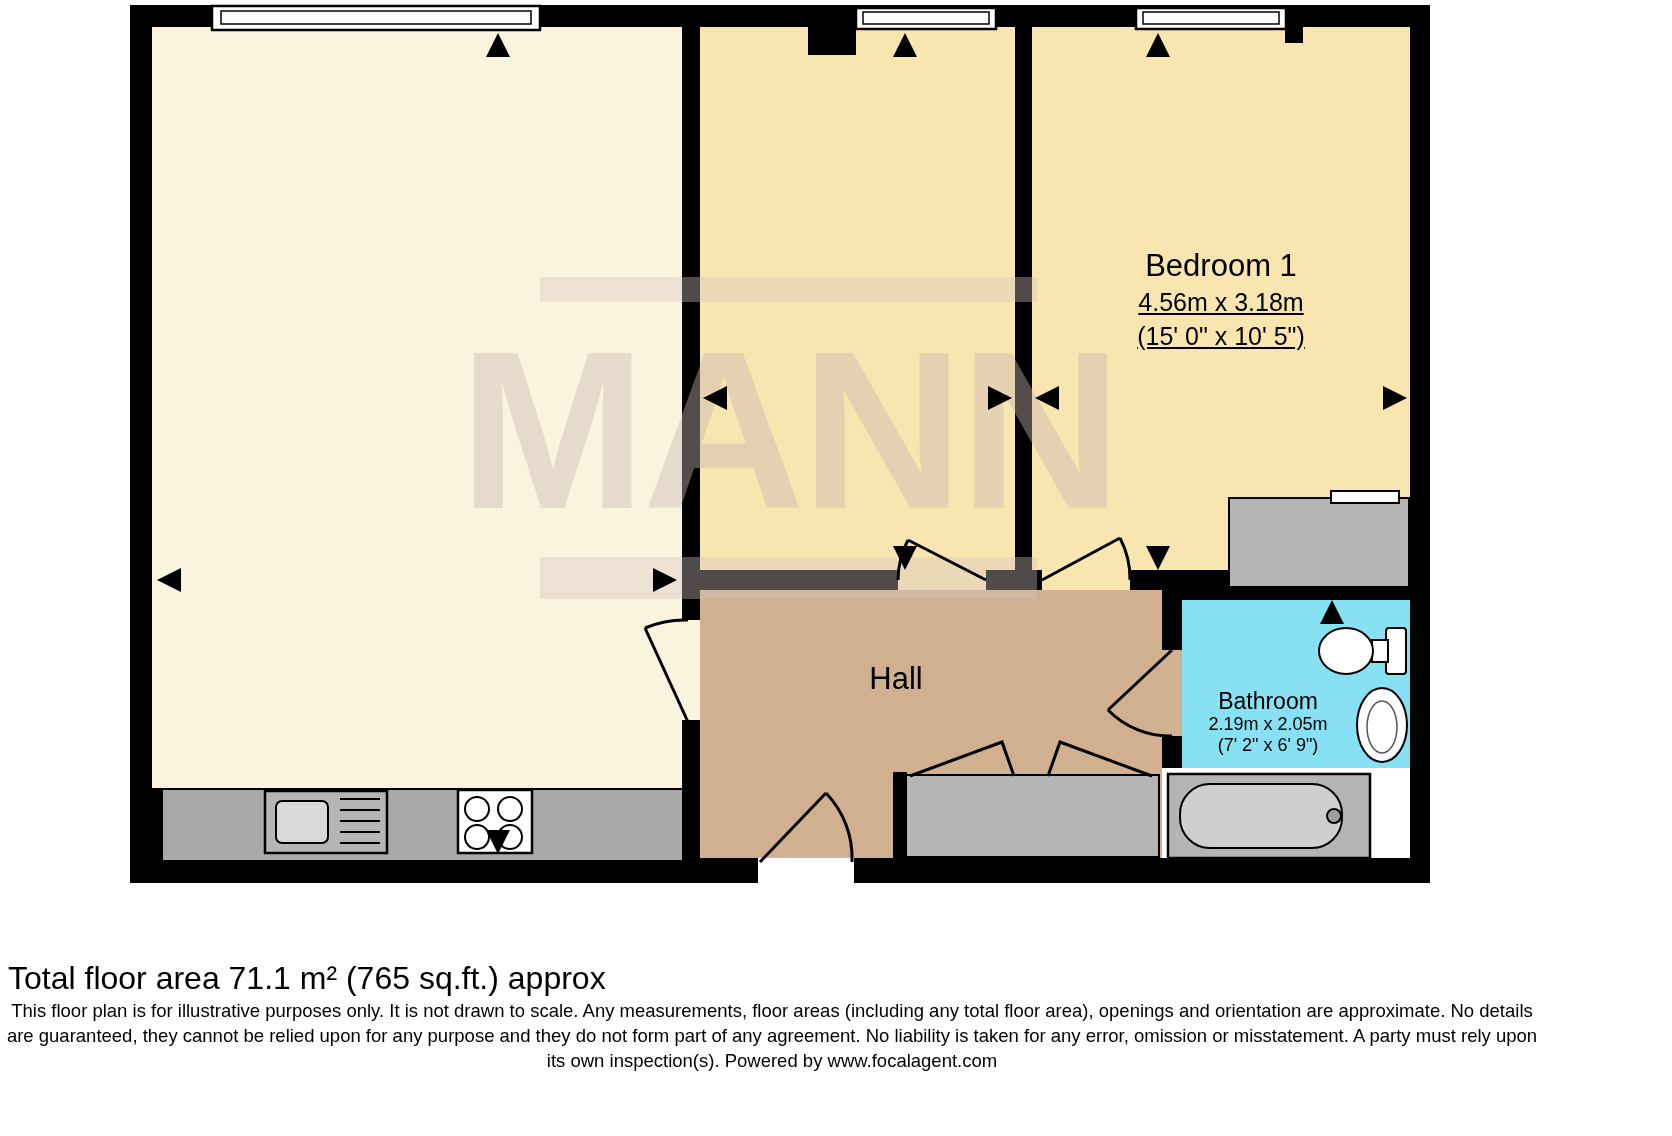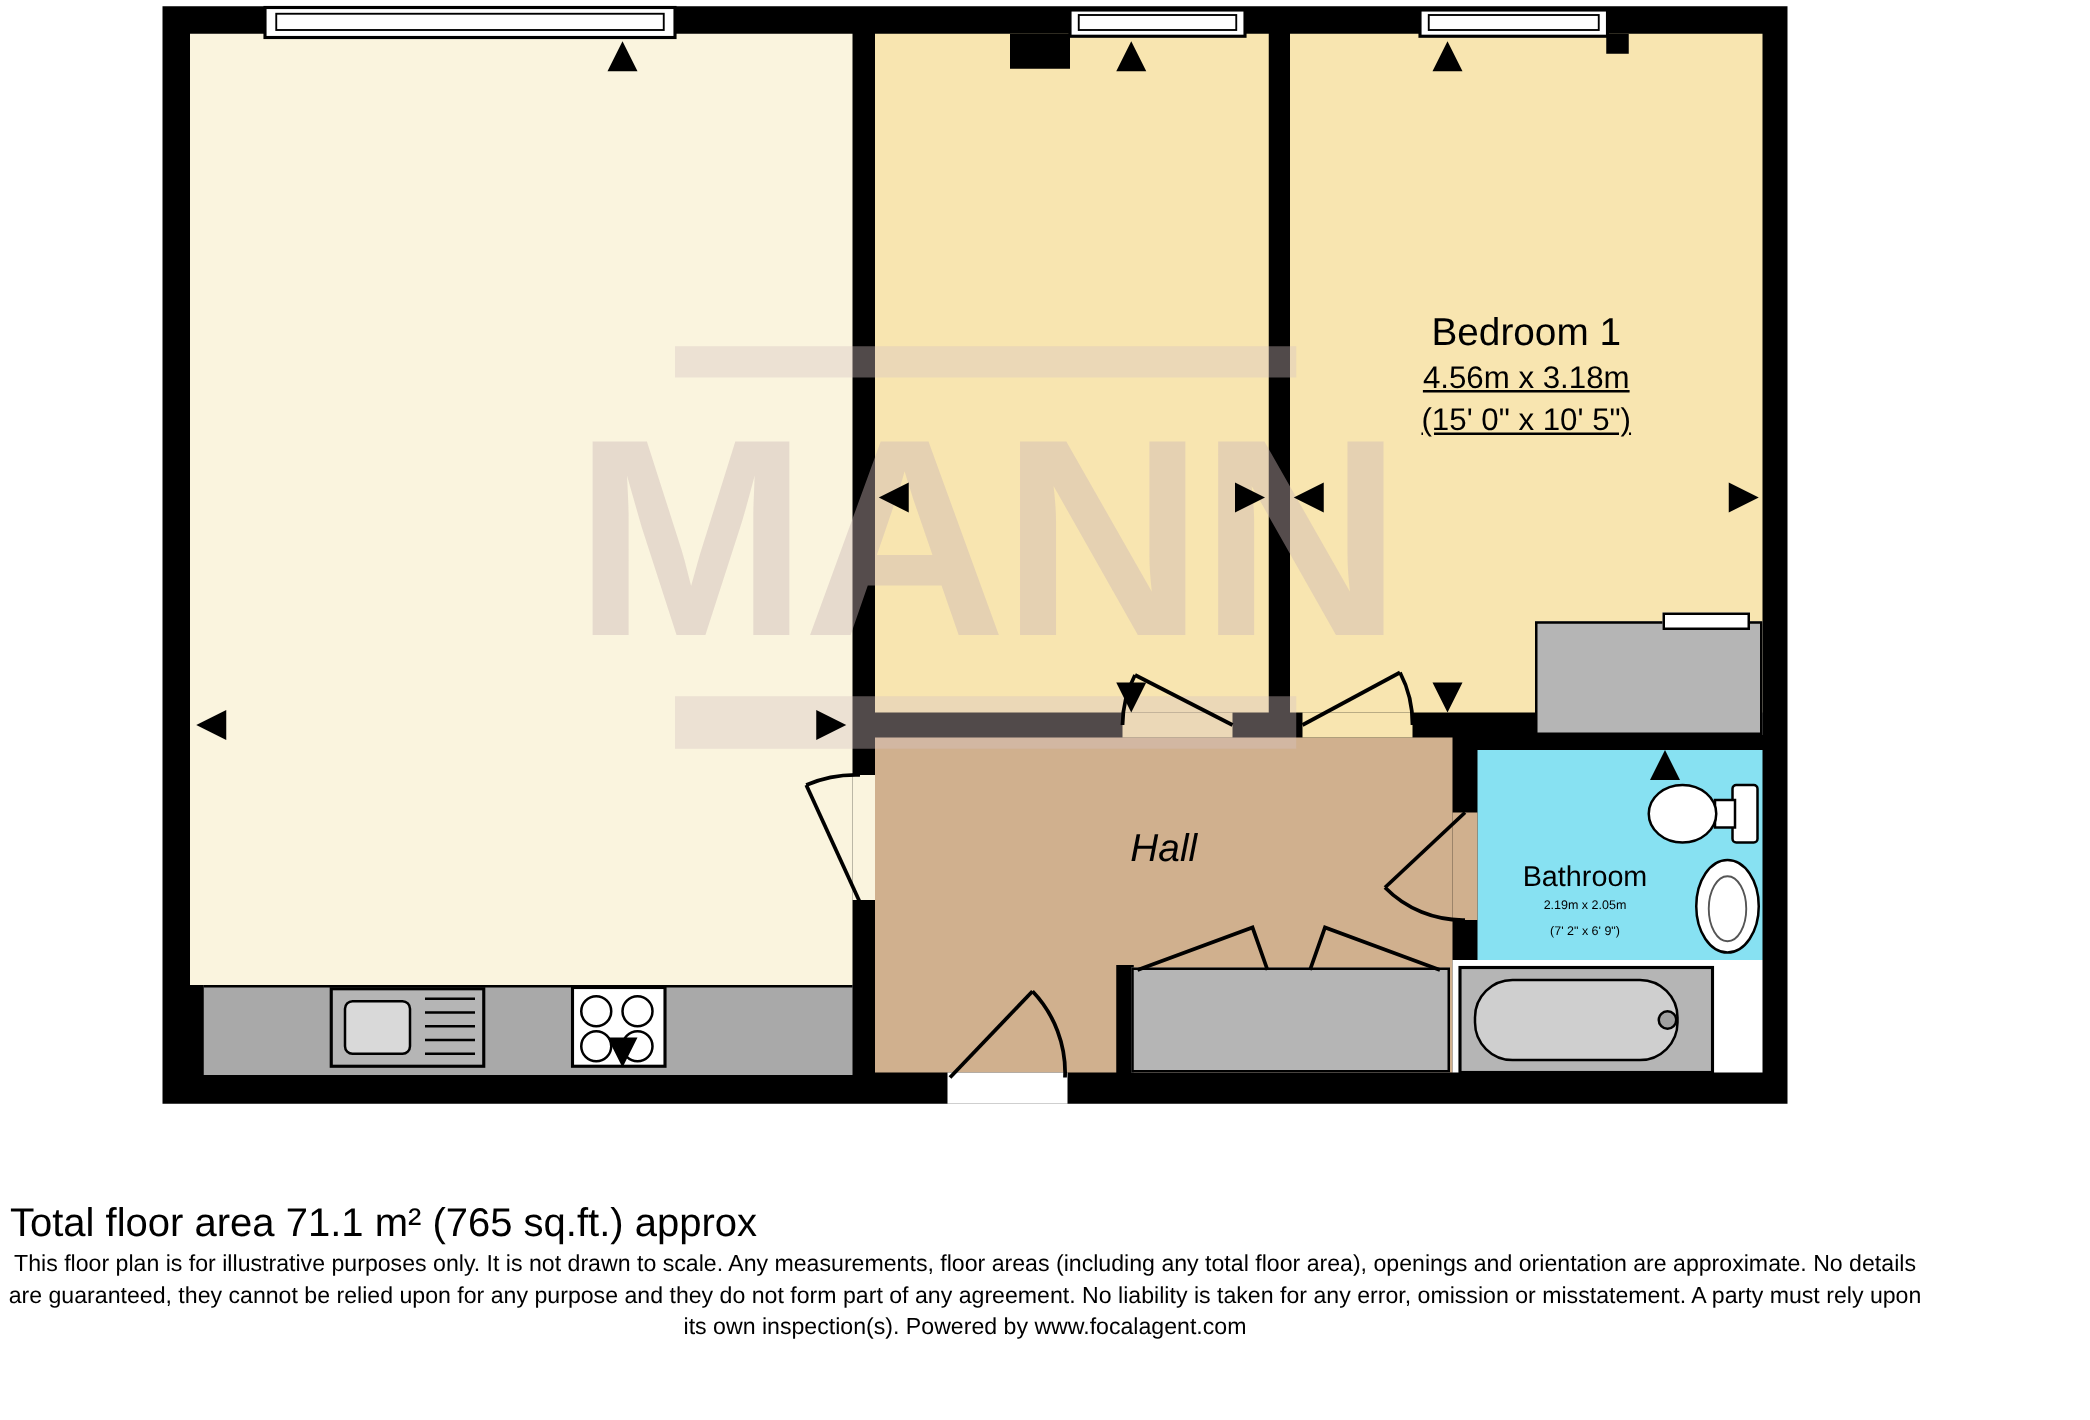--- a/index.html
+++ b/index.html
@@ -27,21 +27,21 @@
   .closet-stub{left:893px;top:772px;width:14px;height:88px;background:#000;}
   .step-b2{left:808px;top:27px;width:48px;height:28px;background:#000;}
   .step-b1{left:1285px;top:27px;width:18px;height:16px;background:#000;}
   .watermark{left:540px;top:260px;width:497px;height:340px;display:flex;align-items:center;justify-content:center;
              font-size:225px;font-weight:bold;letter-spacing:-4px;color:rgba(203,181,181,0.42);z-index:5;}
   .wmband{background:rgba(214,194,194,0.38);z-index:5;}
   .room-label{position:absolute;text-align:center;z-index:8;}
   .rname{font-size:31px;line-height:38px;}
   .rdim{font-size:25px;line-height:34px;text-decoration:underline;}
   .rname-sm{font-size:23px;line-height:26px;}
-  .rdim-sm{font-size:10px;line-height:21px;}
+  .rdim-sm{font-size:18px;line-height:21px;}
   .overlay{position:absolute;left:0;top:0;z-index:7;pointer-events:none;}
   .footer-total{left:8px;top:960px;font-size:32px;}
   .footer-disc{left:0;top:998px;width:1544px;text-align:center;font-size:18.5px;line-height:25px;}
 </style>
 </head>
 <body>
 
 <div class="canvas">
 
   <div class="abs plan-bg"></div>
@@ -168,21 +168,21 @@
   </svg>
 
 
 
   <div class="room-label" style="left:1071px;top:247px;width:300px;">
     <div class="rname">Bedroom 1</div>
     <div class="rdim">4.56m x 3.18m</div>
     <div class="rdim">(15' 0" x 10' 5")</div>
   </div>
 
-  <div class="room-label" style="left:831px;top:660px;width:200px;font-style:italic;">
+  <div class="room-label" style="left:796px;top:660px;width:200px;">
     <div class="rname">Hall</div>
   </div>
 
   <div class="room-label" style="left:1168px;top:688px;width:200px;">
     <div class="rname-sm">Bathroom</div>
     <div class="rdim-sm">2.19m x 2.05m</div>
     <div class="rdim-sm">(7' 2" x 6' 9")</div>
   </div>
 
   <div class="abs footer-total">Total floor area 71.1 m² (765 sq.ft.) approx</div>

